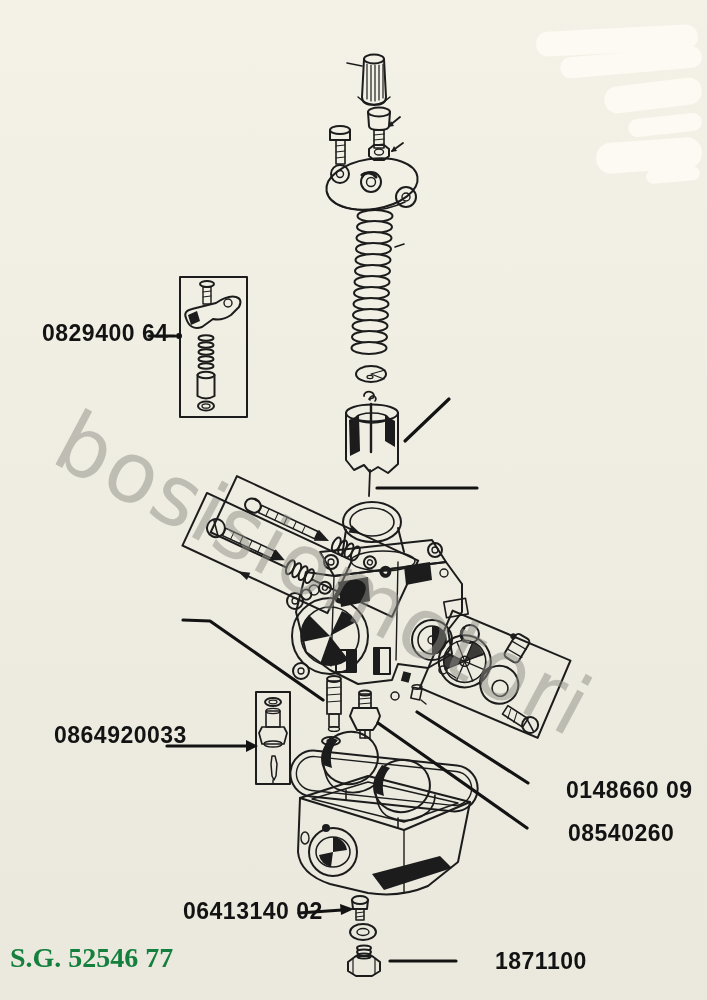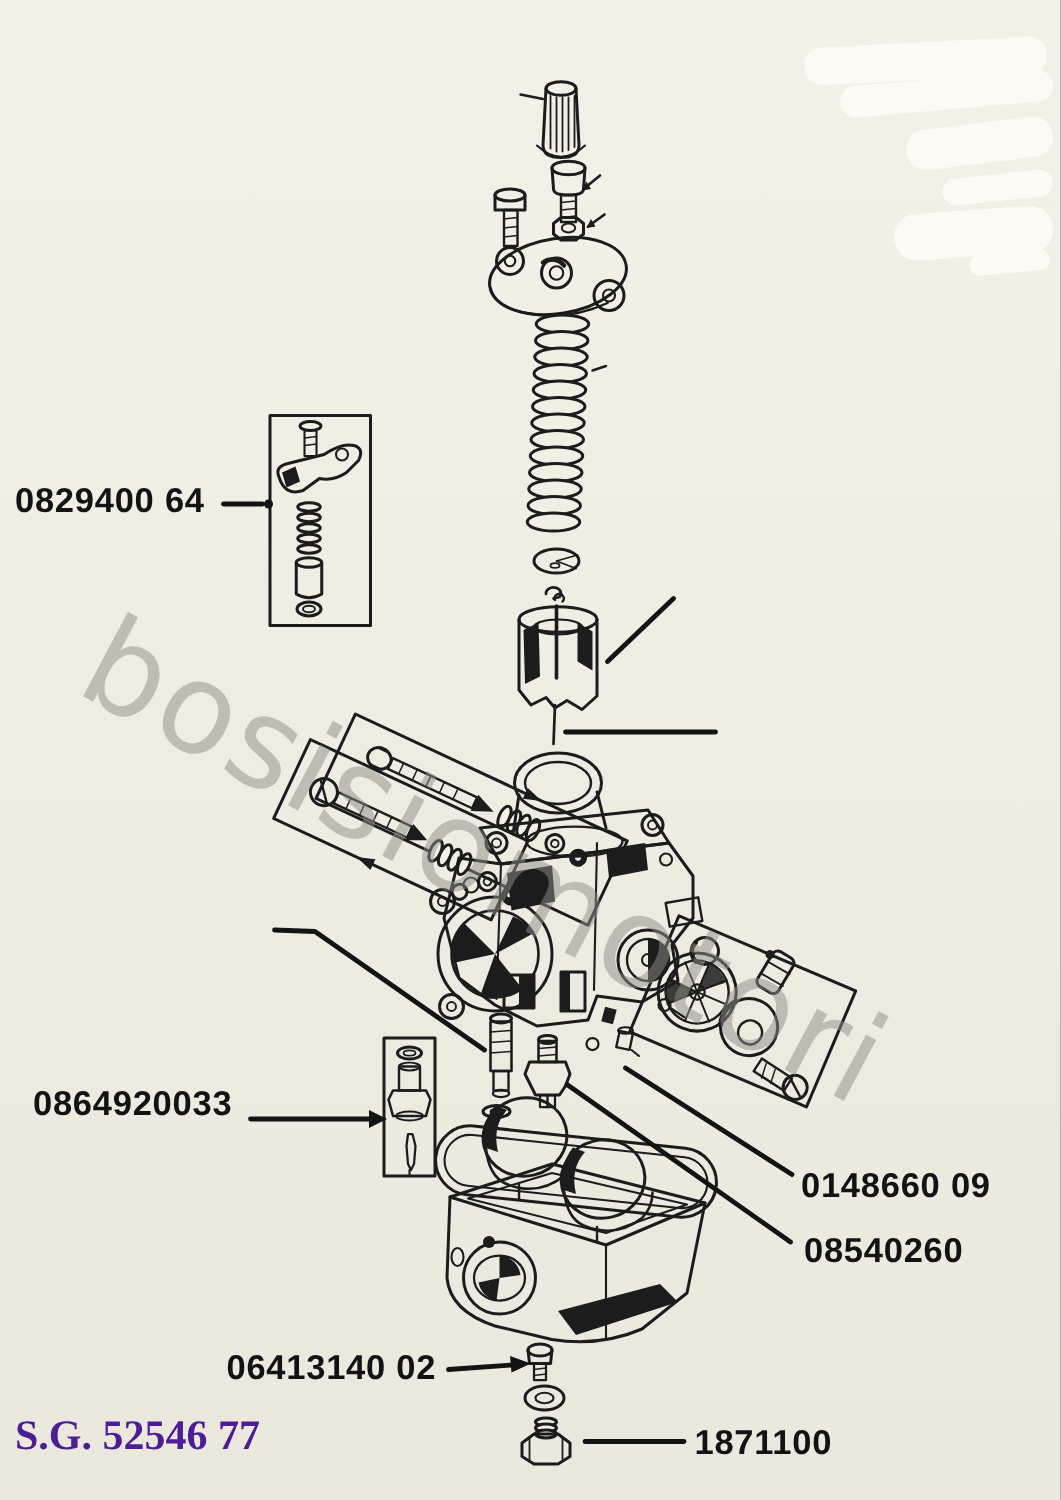--- a/index.html
+++ b/index.html
@@ -5,23 +5,23 @@
   html,body{margin:0;padding:0;background:#888;}
   .page{position:relative;width:707px;height:1000px;background:#f2f0e4;overflow:hidden;
         font-family:"Liberation Sans",sans-serif;}
   .page::after{content:"";position:absolute;inset:0;pointer-events:none;
         background:linear-gradient(180deg,rgba(255,255,255,.12),rgba(0,0,0,.03));}
   svg.art{position:absolute;left:0;top:0;z-index:1;}
   .watermark{position:absolute;left:82px;top:398px;z-index:2;
         font:400 84px/1 "DejaVu Sans",sans-serif;color:#8f8e87;opacity:.5;
         transform:rotate(28deg);transform-origin:0 0;letter-spacing:2px;pointer-events:none;}
   .lbl{position:absolute;z-index:3;font:700 23px/1 "Liberation Sans",sans-serif;
-        color:#131313;letter-spacing:.5px;white-space:nowrap;}
+        color:#131313;letter-spacing:.5px;white-space:nowrap;margin-left:32px;}
   .code-red{position:absolute;z-index:3;font:700 28px/1 "Liberation Serif",serif;
-        color:#4c1d95;white-space:nowrap;}
+        color:#15803d;white-space:nowrap;}
 </style>
 </head>
 <body>
 
 <div class="page">
 
 <svg class="art" width="707" height="1000" viewBox="0 0 707 1000" stroke="#1c1c1c" stroke-width="2" fill="none" stroke-linecap="round" stroke-linejoin="round">
 
   <g stroke="none" fill="#fcfaf2">
     <rect x="536" y="28" width="162" height="25" rx="12" transform="rotate(-3 617 40)"></rect>

